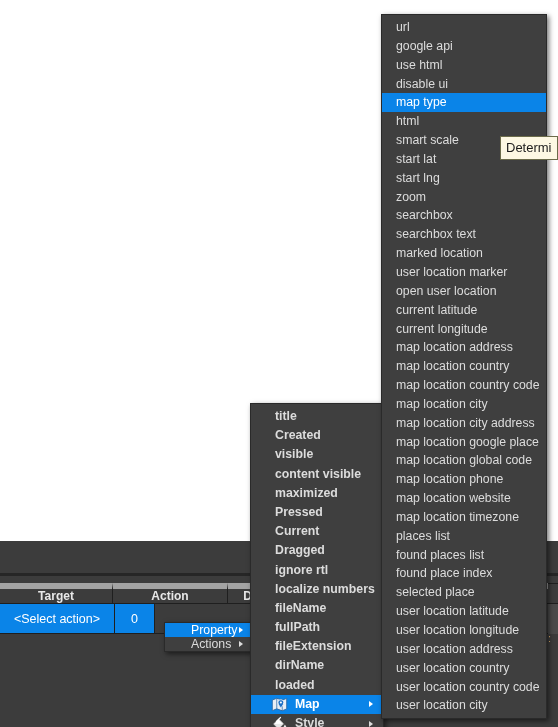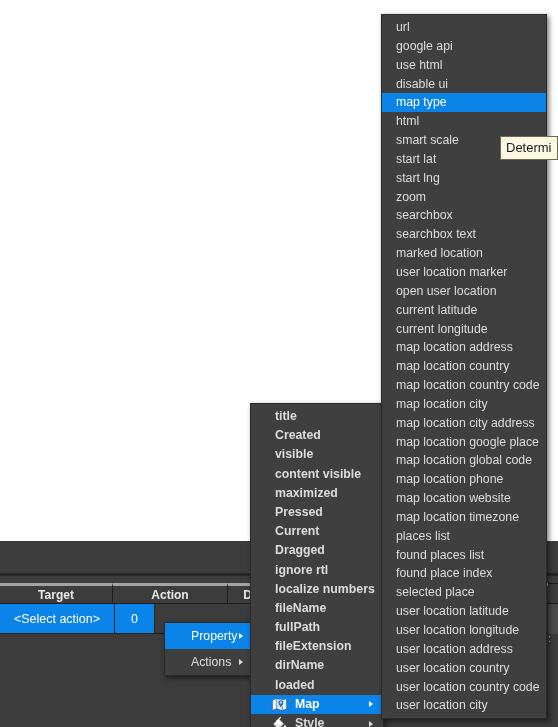--- a/index.html
+++ b/index.html
@@ -49,21 +49,21 @@
   .th {
     height: 21px;
     display: flex;
     align-items: center;
     justify-content: center;
     color: #e8e8e8;
     font-size: 12px;
     font-weight: bold;
     border-right: 1px solid #1f1f1f;
     border-bottom: 1px solid #1f1f1f;
-    border-top: 3px solid #a3a3a3;
+    border-top: 6px solid #a3a3a3;
     overflow: hidden;
     white-space: nowrap;
   }
   .th.c0 { width: 113px; }
   .th.c1 { width: 115px; }
   .th.c2 { width: 40px; }
   .th.c3 { flex: 1; }
 
   .table-row {
     position: absolute;
@@ -130,21 +130,21 @@
     border-top: 3.5px solid transparent;
     border-bottom: 3.5px solid transparent;
   }
 
   
   #map-menu { left: 381px; top: 14px; width: 166px; }
   #map-menu .mi { padding-left: 14px; height: 18.85px; line-height: 18.85px; }
 
   
   #ctx-menu { left: 164px; top: 622px; width: 88px; background:#3f3f3f; padding:0; }
-  #ctx-menu .mi { height: 26px; line-height: 21px; padding-left: 26px; padding-right: 8px; }
+  #ctx-menu .mi { height: 14px; line-height: 21px; padding-left: 26px; padding-right: 8px; }
 
   
   .tooltip {
     position: absolute;
     left: 500px; top: 136px;
     height: 24px;
     background: #fdf8e3;
     border: 1px solid #6b6b4a;
     color: #1b1b1b;
     font-size: 13px;

